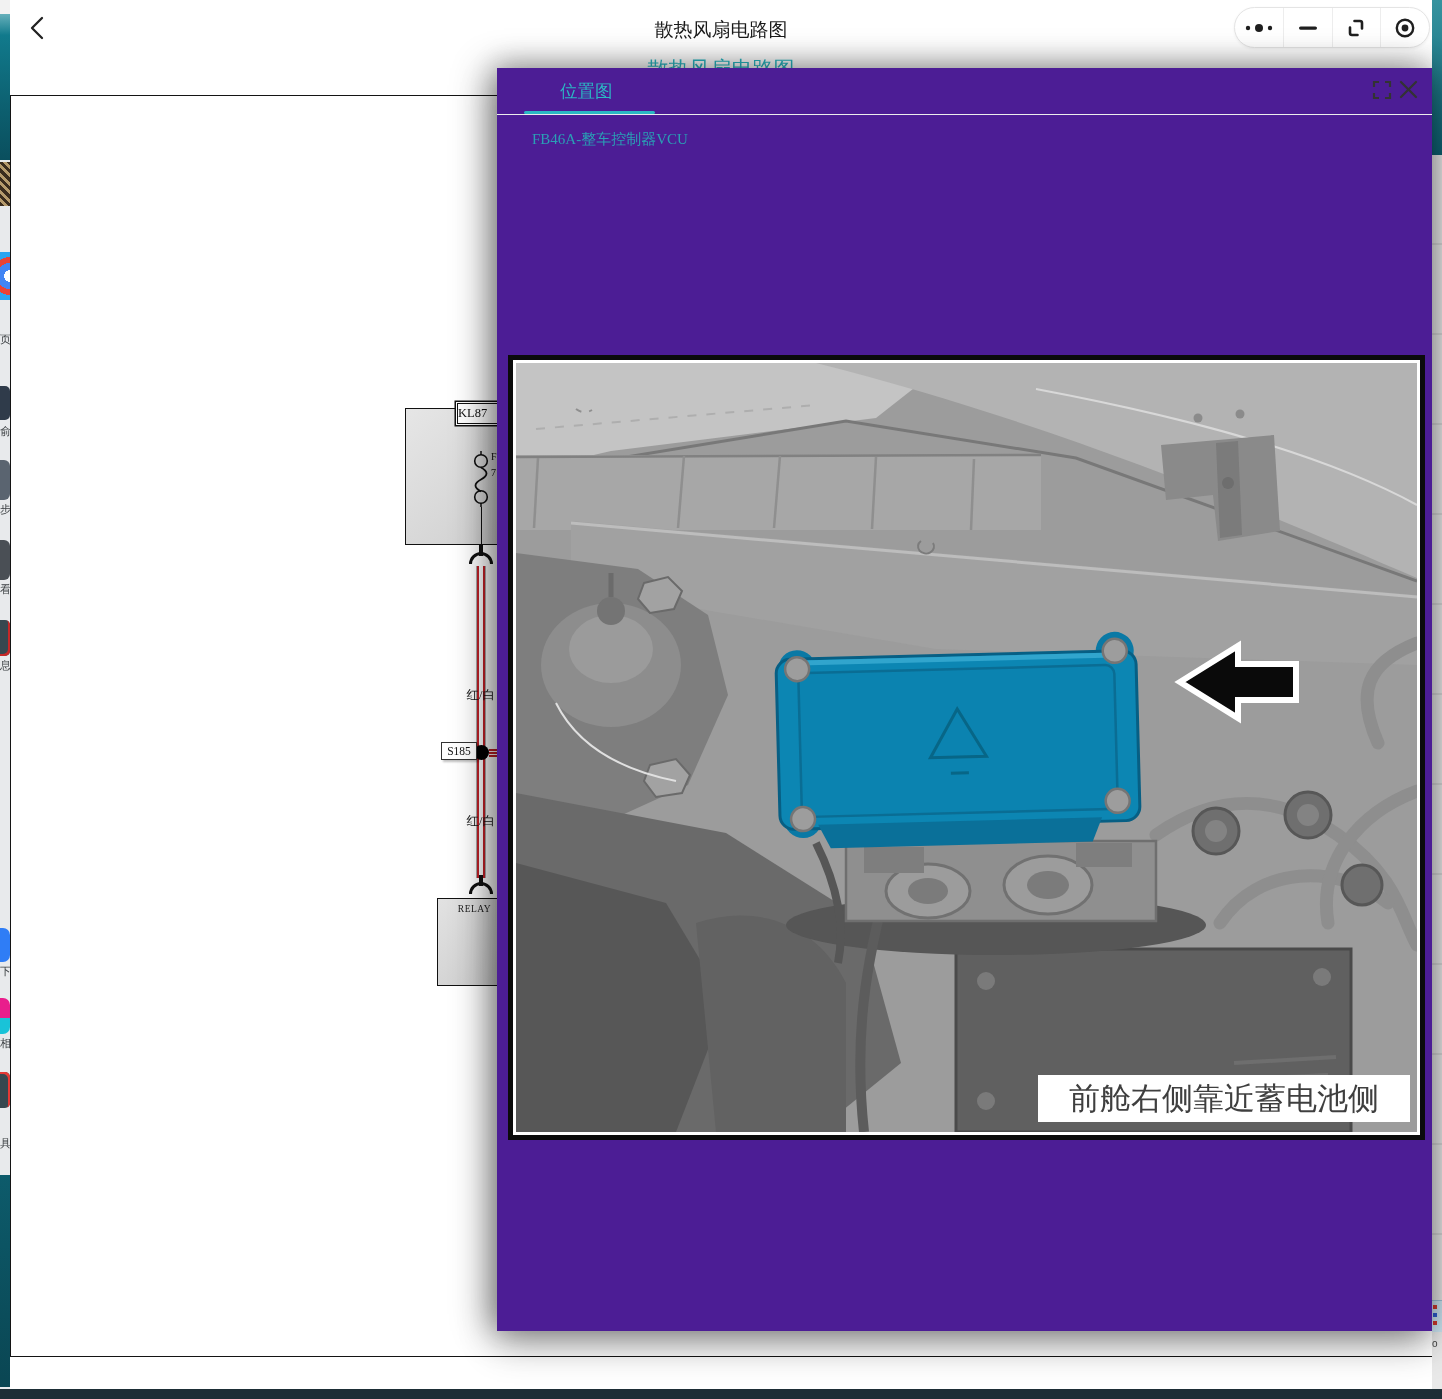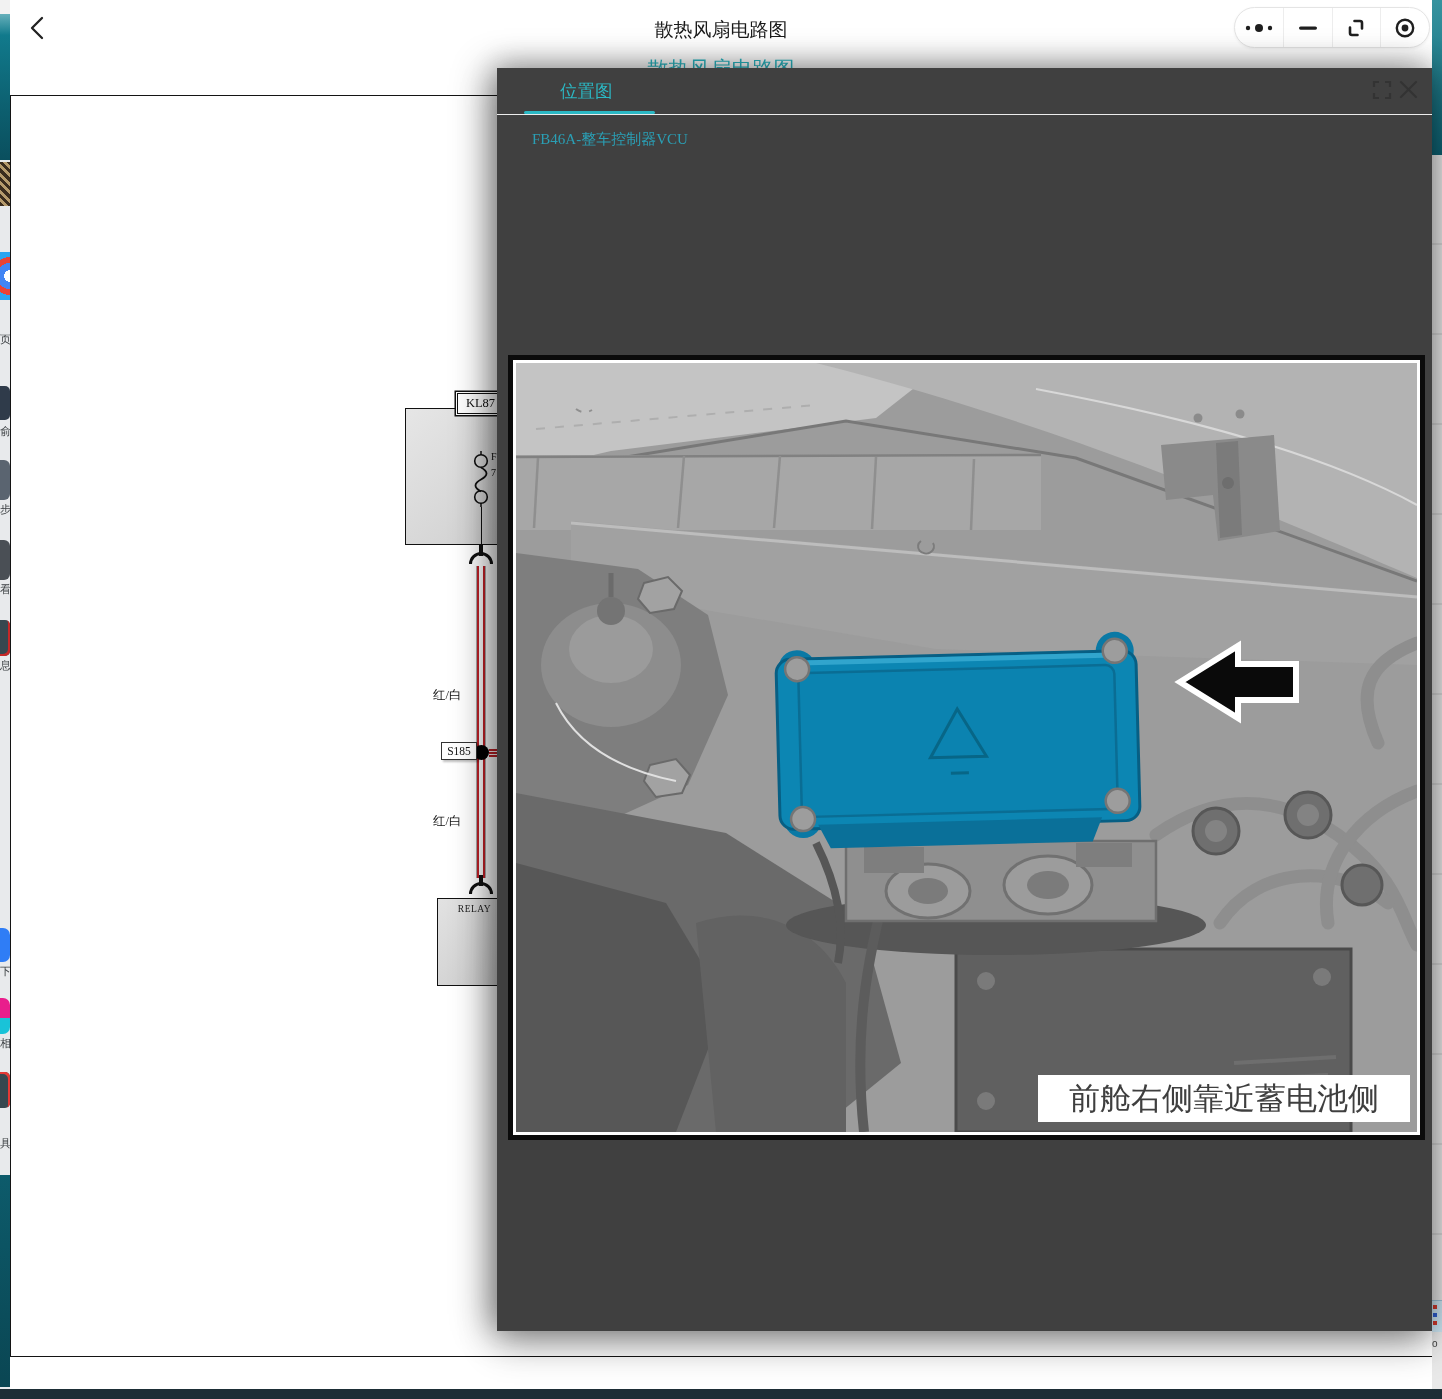--- a/index.html
+++ b/index.html
@@ -35,42 +35,42 @@
   .cap-btn + .cap-btn { border-left:1px solid #ededed; }
   
   .viewport-frame { position:absolute; left:0; top:95px; width:1422px; height:1262px;
     border-top:1.5px solid #141414; border-left:1.5px solid #141414; border-bottom:1.5px solid #141414; }
   .under-heading { position:absolute; left:0; top:56px; width:100%; height:12px; overflow:hidden;
     text-align:center; z-index:2; }
   .under-heading span { font-size:21px; line-height:26px; color:#2bb8c4; }
   
   .wiring { position:absolute; left:395px; top:385px; width:120px; height:610px; z-index:3;
     font-family:"Liberation Serif", serif; color:#111; }
-  .kl87 { position:absolute; left:52px; top:8px; width:47px; height:21px; background:#fff;
+  .kl87 { position:absolute; left:52px; top:18px; width:47px; height:21px; background:#fff;
     border:1px solid #111; box-shadow:0 0 0 1px #fff, 0 0 0 2.5px #111;
-    font-size:12.5px; text-align:center; line-height:19px; }
+    font-size:12.5px; text-align:left; line-height:19px; }
   .fusebox { position:absolute; left:0; top:23px; width:100px; height:137px;
     background:linear-gradient(135deg,#e6e6e6,#cfcfcf); border:1.5px solid #111; }
   .relaybox { position:absolute; left:32px; top:513px; width:75px; height:88px;
     background:linear-gradient(135deg,#e2e2e2,#cbcbcb); border:1.5px solid #111; }
   .relaybox span { display:block; margin-top:5px; text-align:center; font-size:9.5px; letter-spacing:.5px; color:#222; }
   .vline { position:absolute; width:1.5px; background:#111; }
   .wire { position:absolute; left:72px; top:181px; width:8px; height:312px; background:#fdfdfd;
     border-left:2.5px solid #c02128; border-right:2.5px solid #c02128;
     box-shadow:-1px 0 0 rgba(70,70,70,.45), 1px 0 0 rgba(70,70,70,.45); }
-  .wire-label { position:absolute; left:28px; width:62px; font-size:12.5px; }
+  .wire-label { position:absolute; left:28px; width:62px; text-align:right; font-size:12.5px; }
   .splice-dot { position:absolute; left:69px; top:360px; width:15px; height:15px; border-radius:50%; background:#000; }
   .splice-stub { position:absolute; left:84px; top:363.5px; width:24px; height:8px;
     background:linear-gradient(180deg,#c02128 0 22%,#fff 22% 39%,#c02128 39% 61%,#fff 61% 78%,#c02128 78% 100%); }
   .splice-label { position:absolute; left:36px; top:357px; width:36px; height:18px; background:#fff;
     border:1px solid #333; box-shadow:2px 2px 2px rgba(0,0,0,.25);
     font-size:11.5px; text-align:center; line-height:16px; }
   .fuse-frag { position:absolute; width:6px; overflow:hidden; font-size:10px; }
   
-  .modal { position:absolute; left:487px; top:68px; width:935px; height:1263px; background:#404040; z-index:10;
+  .modal { position:absolute; left:487px; top:68px; width:935px; height:1263px; background:#4c1d95; z-index:10;
     box-shadow:-10px 0 35px rgba(0,0,0,.30), 0 -6px 25px rgba(0,0,0,.18), 0 14px 35px rgba(0,0,0,.30); }
   .modal-tab { position:absolute; left:63px; top:11px; font-size:17.5px; color:#2bb8c4; cursor:pointer; }
   .tab-underline { position:absolute; left:27px; top:43px; width:131px; height:3px; background:#2bb8c4; border-radius:2px; }
   .modal-divider { position:absolute; left:0; top:46px; width:100%; height:1px; background:#ededed; }
   .icon-btn { position:absolute; cursor:pointer; }
   .modal-link { position:absolute; left:11px; top:62px; font-size:15px; color:#2a9fb5;
     font-family:"Liberation Serif", serif; cursor:pointer;margin-left:24px; }
   .img-frame { position:absolute; left:11px; top:287px; width:917px; height:785px;
     border:5px solid #0b0b0b; padding:3px; background:#fff; }
   .img-frame svg { display:block; }

